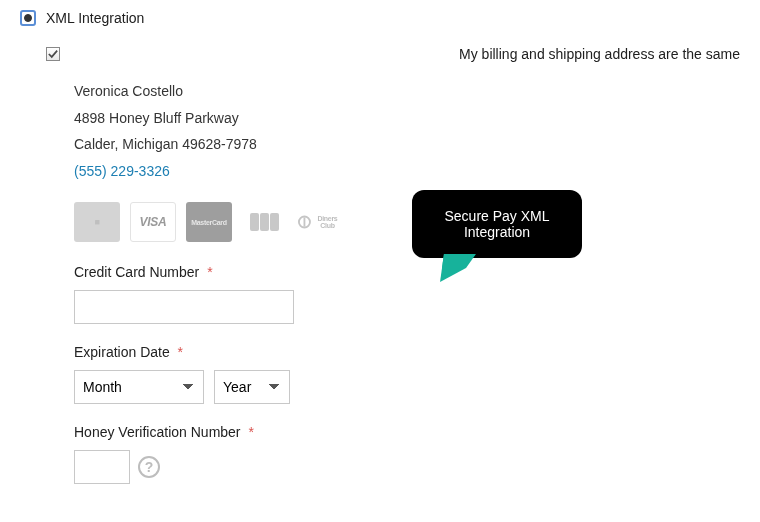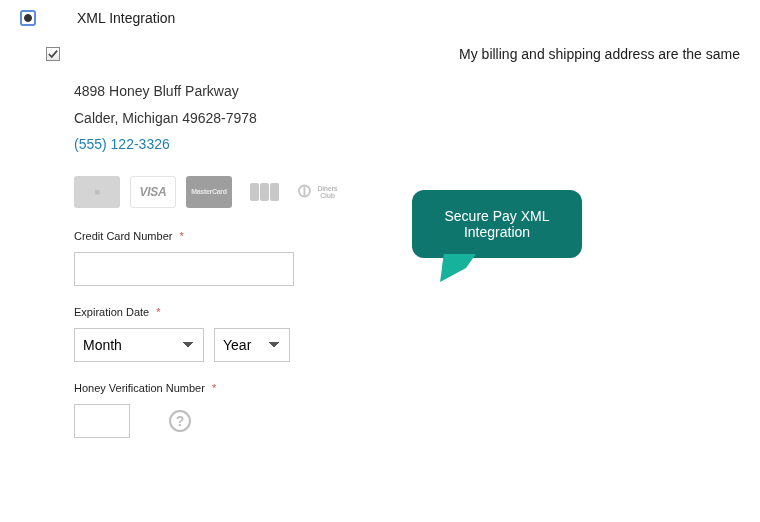--- a/index.html
+++ b/index.html
@@ -5,21 +5,21 @@
   * { box-sizing: border-box; }
   body {
     margin: 0;
     padding: 10px 20px;
     font-family: "Helvetica Neue", Arial, sans-serif;
     font-size: 14px;
     color: #202020;
     background: #fff;
     width: 760px;
   }
-  .row { display: flex; align-items: center; gap: 31px; }
+  .row { display: flex; align-items: center; }
   .radio-row { margin-bottom: 20px; }
   .radio-box {
     width: 16px; height: 16px;
     border: 2px solid #5a8ed6;
     border-radius: 3px;
     display: inline-flex; align-items: center; justify-content: center;
     margin-right: 10px;
   }
   .radio-box .dot {
     width: 8px; height: 8px; border-radius: 50%;
@@ -33,34 +33,34 @@
     border: 1px solid #888;
     background: linear-gradient(#fff,#e8e8e8);
     margin-right: 10px;
     display: inline-flex; align-items: center; justify-content: center;
   }
   .chk svg { width: 10px; height: 10px; }
   .addr { padding-left: 28px; line-height: 1.9; color: #353535; }
   .phone { color: #1d7fb3; }
   .cards { padding-left: 28px; margin: 18px 0 22px; display: flex; gap: 10px; }
   .card-logo {
-    width: 46px; height: 32px; border-radius: 3px;
+    width: 46px; height: 40px; border-radius: 3px;
     display: inline-flex; align-items: center; justify-content: center;
     font-size: 9px; font-weight: 700; letter-spacing: -0.3px;
   }
   .amex { background: #d4d4d4; color: #bfbfbf; }
   .visa { background: #fff; border:1px solid #e3e3e3; color: #9a9a9a; font-style: italic; font-size: 12px; }
   .mc   { background: #9e9e9e; color: #e6e6e6; font-size: 7px; }
   .jcb  { background: #fff; color: #a8a8a8; }
   .jcb span { display:inline-block; width: 9px; height: 18px; background:#c8c8c8; margin-right:1px; border-radius:2px; }
   .diners { background: #fff; color:#bdbdbd; font-size:7px; text-align:center; line-height:1; }
   .diners svg { display:block; margin:0 auto 1px; }
   .form { padding-left: 28px; }
   .field { margin-bottom: 20px; }
-  .label { font-size: 11px; color: #222; margin-bottom: 10px; }
+  .label { font-size: 14px; color: #222; margin-bottom: 10px; }
   .req { color: #d9534f; margin-left: 4px; }
   .input {
     height: 34px; border: 1px solid #c8c8c8; padding: 4px 8px;
     font-size: 14px; background: #fff;
   }
   select.input {
     appearance: none; -webkit-appearance: none;
     padding-right: 28px;
     background:
       linear-gradient(45deg, transparent 46%, #555 46%) calc(100% - 15px) 13px / 5px 5px no-repeat,
@@ -70,21 +70,21 @@
   .selects { display: flex; gap: 10px; }
   .help-icon {
     display:inline-flex; width:22px; height:22px; border:2px solid #bdbdbd;
     border-radius:50%; color:#bdbdbd; align-items:center; justify-content:center;
     font-weight:700; margin-left:8px; font-size:14px;
   }
   .bubble {
     position: absolute;
     left: 392px; top: 180px;
     width: 170px;
-    background: #0f766e;
+    background: #000000;
     color: #fff;
     font-size: 14px;
     text-align: center;
     padding: 18px 14px;
     border-radius: 12px;
   }
   .bubble:after {
     content: "";
     position: absolute;
     left: 30px; bottom: -24px;
@@ -112,23 +112,24 @@
     <div class="row chk-row">
       <span class="chk">
         <svg viewBox="0 0 12 12">
             <path d="M1 6 L4.5 9.5 L11 2" stroke="#4a4a4a" stroke-width="2" fill="none"></path>
           </svg>
       </span>
       <span>My billing and shipping address are the same</span>
     </div>
 
     <div class="addr">
+      <div>Veronica Costello</div>
       <div>4898 Honey Bluff Parkway</div>
       <div>Calder, Michigan 49628-7978</div>
-      <div class="phone">(555) 122-3326</div>
+      <div class="phone">(555) 229-3326</div>
     </div>
 
     <div class="cards">
       <span class="card-logo amex">■</span>
       <span class="card-logo visa">VISA</span>
       <span class="card-logo mc">MasterCard</span>
       <span class="card-logo jcb">
           <span></span>
           <span></span>
           <span></span>

